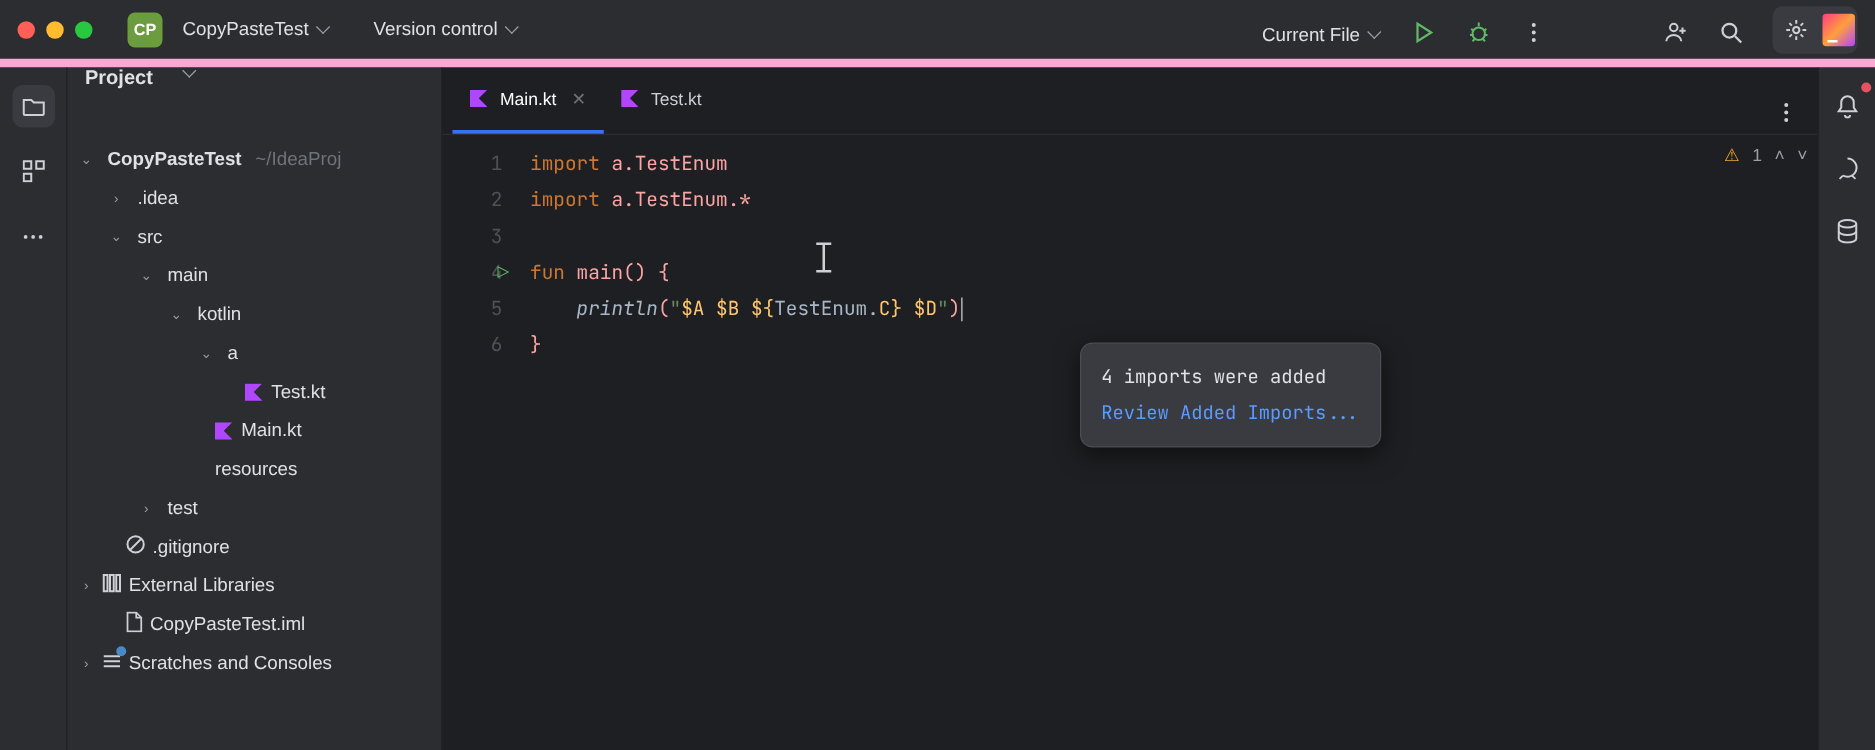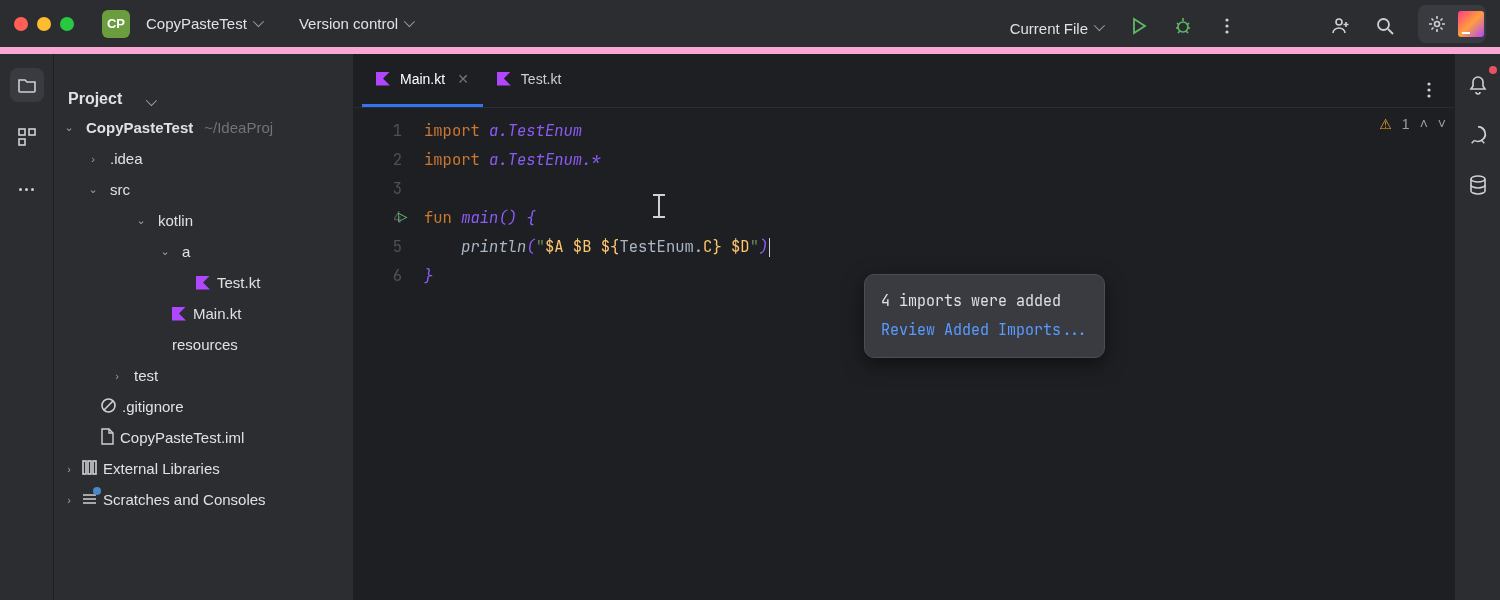--- a/index.html
+++ b/index.html
@@ -36,21 +36,21 @@
     .gutter-icon { width:34px; height:34px; display:flex; align-items:center; justify-content:center; border-radius:8px; }
     .gutter-icon.active { background:#393b40; }
     .dots3 { display:flex; gap:3px; }
     .dots3 span { width:3px; height:3px; border-radius:50%; background:#ced0d6; }
     
     .right-gutter { width:46px; background:#2b2d30; border-left:1px solid #1e1f22; display:flex; flex-direction:column; align-items:center; padding-top:14px; gap:16px; }
     .notif-dot { position: relative; }
     .notif-dot::after { content:""; position:absolute; top:-2px; right:-2px; width:8px; height:8px; background:#e6525f; border-radius:50%; }
     
     .project-panel { width: 300px; background:#2b2d30; border-right:1px solid #1e1f22; display:flex; flex-direction:column; }
-    .project-header { height:54px; display:flex; align-items:flex-end; padding:0 14px; font-size:16px; font-weight:600; gap:24px; }
+    .project-header { height:54px; display:flex; align-items:flex-start; padding:0 14px; font-size:16px; font-weight:600; gap:24px; }
     .tree { flex:1; overflow:auto; padding:4px 4px 0 4px; font-size:15px; }
     .node { display:flex; align-items:center; height:31px; padding-left:6px; gap:5px; white-space:nowrap; border-radius:4px; }
     .twisty { width:14px; text-align:center; color:#9aa0a6; font-size:11px; }
     .twisty.expanded::before { content:"⌄"; }
     .twisty.collapsed::before { content:"›"; }
     .twisty.none::before { content:""; }
     .node .muted { color:#6f737a; margin-left:6px; }
     .kt-badge { width:14px; height:14px; background:#b146ff; clip-path: polygon(0 0,100% 0,50% 50%,100% 100%,0 100%); display:inline-block; margin-right:2px; }
     
     .editor-area { flex:1; display:flex; flex-direction:column; min-width:0; }
@@ -62,21 +62,21 @@
     .edit-scroll { position:relative; flex:1; overflow:hidden; }
     .code-wrap { display:flex; font-family: "JetBrains Mono", Menlo, Consolas, monospace; font-size:15.5px; line-height:29px; }
     .gutter-col { width:70px; text-align:right; color:#4e5157; padding:8px 22px 0 0; user-select:none; position:relative; }
     .gutter-col .run-mark { position:absolute; left:44px; color:#5fb865; }
     .code-col { flex:1; padding:8px 0 0 0; position:relative; }
     .line { white-space: pre; }
     .k-key { color:#cc7832; }
     .k-fn { color:#cc7832; }
     .k-call { color:#a9b7c6; font-style: italic;}
     .k-str { color:#6a8759; }
-    .k-id { color:#8b5cf6;font-style:italic; }
+    .k-id { color:#fca5a5; }
     .k-tmpl { color:#ffc66d; }
     .k-type { color:#a9b7c6;}
     .cursor-caret { display:inline-block; width:1px; height:19px; background:#ced0d6; vertical-align:middle; margin-left:1px; }
     .text-cursor { position:absolute; left:234px; top:88px; width:2px; height:20px; }
     .text-cursor::before { content:""; display:block; width:12px; height:2px; background:#ced0d6; position:absolute; top:-2px; left:-5px;}
     .text-cursor::after { content:""; display:block; width:12px; height:2px; background:#ced0d6; position:absolute; bottom:-2px; left:-5px;}
     .text-cursor-stem { position:absolute; left:0; top:0; width:2px; height:20px; background:#ced0d6;}
     
     .popup { position:absolute; left:440px; top:166px; background:#393b40; border:1px solid #4b4d52; border-radius:10px; padding:12px 16px; box-shadow:0 6px 20px rgba(0,0,0,0.5); font-size:15px; }
     .popup a { color:#5a9bff; cursor:pointer; }
@@ -199,20 +199,27 @@
             </svg></span>
         <span>.idea</span>
       </div>
       <div class="node" style="padding-left:28px">
         <span class="twisty expanded"></span>
         <span><svg viewBox="0 0 18 16" fill="none" stroke="#ced0d6" stroke-width="1.4">
               <path d="M1 3h6l2 2h8v8a1 1 0 0 1-1 1H2a1 1 0 0 1-1-1V3z"></path>
             </svg></span>
         <span>src</span>
       </div>
+      <div class="node" style="padding-left:52px">
+        <span class="twisty expanded"></span>
+        <span><svg viewBox="0 0 18 16" fill="none" stroke="#ced0d6" stroke-width="1.4">
+              <path d="M1 3h6l2 2h8v8a1 1 0 0 1-1 1H2a1 1 0 0 1-1-1V3z"></path>
+            </svg></span>
+        <span>main</span>
+      </div>
       <div class="node" style="padding-left:76px">
         <span class="twisty expanded"></span>
         <span><svg viewBox="0 0 18 16" fill="none" stroke="#4a88c7" stroke-width="1.4">
               <path d="M1 3h6l2 2h8v8a1 1 0 0 1-1 1H2a1 1 0 0 1-1-1V3z"></path>
             </svg></span>
         <span>kotlin</span>
       </div>
       <div class="node" style="padding-left:100px">
         <span class="twisty expanded"></span>
         <span><svg viewBox="0 0 18 16" fill="none" stroke="#ced0d6" stroke-width="1.4">
@@ -242,36 +249,36 @@
               <path d="M1 3h6l2 2h8v8a1 1 0 0 1-1 1H2a1 1 0 0 1-1-1V3z"></path>
             </svg></span>
         <span>test</span>
       </div>
       <div class="node" style="padding-left:42px">
         <span><svg width="17" height="17" viewBox="0 0 17 17" fill="none" stroke="#ced0d6" stroke-width="1.6">
               <circle cx="8.5" cy="8.5" r="6.5"></circle>
               <path d="M4 13L13 4"></path>
             </svg></span>
         <span>.gitignore</span>
-      </div>
-      <div class="node" style="padding-left:42px">
-        <span><svg width="15" height="17" viewBox="0 0 15 17" fill="none" stroke="#ced0d6" stroke-width="1.4">
-              <path d="M2 1h7l4 4v11H2z"></path>
-              <path d="M9 1v4h4"></path>
-            </svg></span>
-        <span>CopyPasteTest.iml</span>
       </div>
       <div class="node" style="padding-left:4px">
         <span class="twisty collapsed"></span>
         <span><svg width="17" height="17" viewBox="0 0 17 17" fill="none" stroke="#ced0d6" stroke-width="1.6">
               <rect x="2" y="2" width="3" height="13"></rect>
               <rect x="7" y="2" width="3" height="13"></rect>
               <rect x="12" y="2" width="3" height="13"></rect>
             </svg></span>
         <span>External Libraries</span>
+      </div>
+      <div class="node" style="padding-left:42px">
+        <span><svg width="15" height="17" viewBox="0 0 15 17" fill="none" stroke="#ced0d6" stroke-width="1.4">
+              <path d="M2 1h7l4 4v11H2z"></path>
+              <path d="M9 1v4h4"></path>
+            </svg></span>
+        <span>CopyPasteTest.iml</span>
       </div>
       <div class="node" style="padding-left:4px">
         <span class="twisty collapsed"></span>
         <span style="position:relative"><svg width="17" height="17" viewBox="0 0 17 17" fill="none" stroke="#ced0d6" stroke-width="1.6">
               <path d="M2 5h13M2 9h13M2 13h13"></path>
             </svg><span style="position:absolute;top:-3px;right:-3px;width:8px;height:8px;background:#4a88c7;border-radius:50%"></span></span>
         <span>Scratches and Consoles</span>
       </div>
     </div>
   </div>

